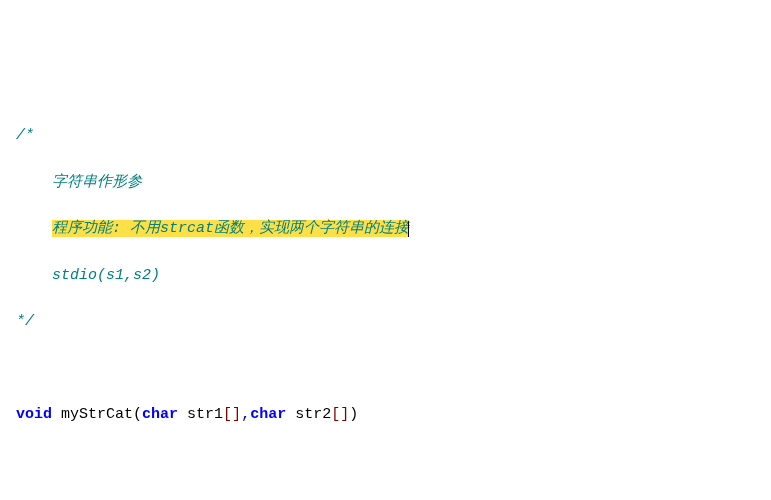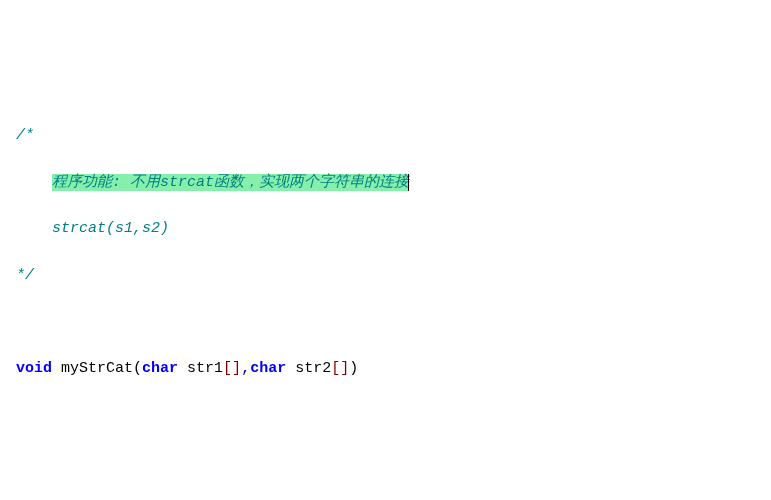--- a/index.html
+++ b/index.html
@@ -7,21 +7,21 @@
       font-family: Consolas, 'Courier New', monospace;
       font-size: 15px;
       background: #ffffff;
       padding: 8px 8px 8px 16px;
       line-height: 1.55;
       white-space: pre;
       color: #000;
     }
     .line { display: block; min-height: 1.55em; }
     .comment-block { color: #008080; font-style: italic; }
-    .highlight { background: #86efac; }
+    .highlight { background: #fde047; }
     .preproc { color: #008000; }
     .type { color: #0000ff; font-weight: bold; }
     .func { color: #000000; }
     .ident { color: #000000; }
     .paren { color: #000000; }
     .bracket { color: #800000; }
     .comma { color: #000080; }
     .caret {
       display: inline-block;
       width: 1px;
@@ -32,22 +32,23 @@
     }
     .indent1 { padding-left: 4ch; }
   </style>
 </head>
 <body>
 
 
 
 <div class="code">
 <span class="line"><span class="comment-block">/*</span></span>
+<span class="line indent1"><span class="comment-block">字符串作形参</span></span>
 <span class="line indent1"><span class="comment-block highlight">程序功能: 不用strcat函数，实现两个字符串的连接</span><span class="caret"></span></span>
-<span class="line indent1"><span class="comment-block">strcat(s1,s2)</span></span>
+<span class="line indent1"><span class="comment-block">stdio(s1,s2)</span></span>
 <span class="line"><span class="comment-block">*/</span></span>
 <span class="line"> </span>
 <span class="line"><span class="type">void</span> <span class="func">myStrCat</span><span class="paren">(</span><span class="type">char</span> <span class="ident">str1</span><span class="bracket">[]</span><span class="comma">,</span><span class="type">char</span> <span class="ident">str2</span><span class="bracket">[]</span><span class="paren">)</span></span>
 
 
 
 
 
 
 

